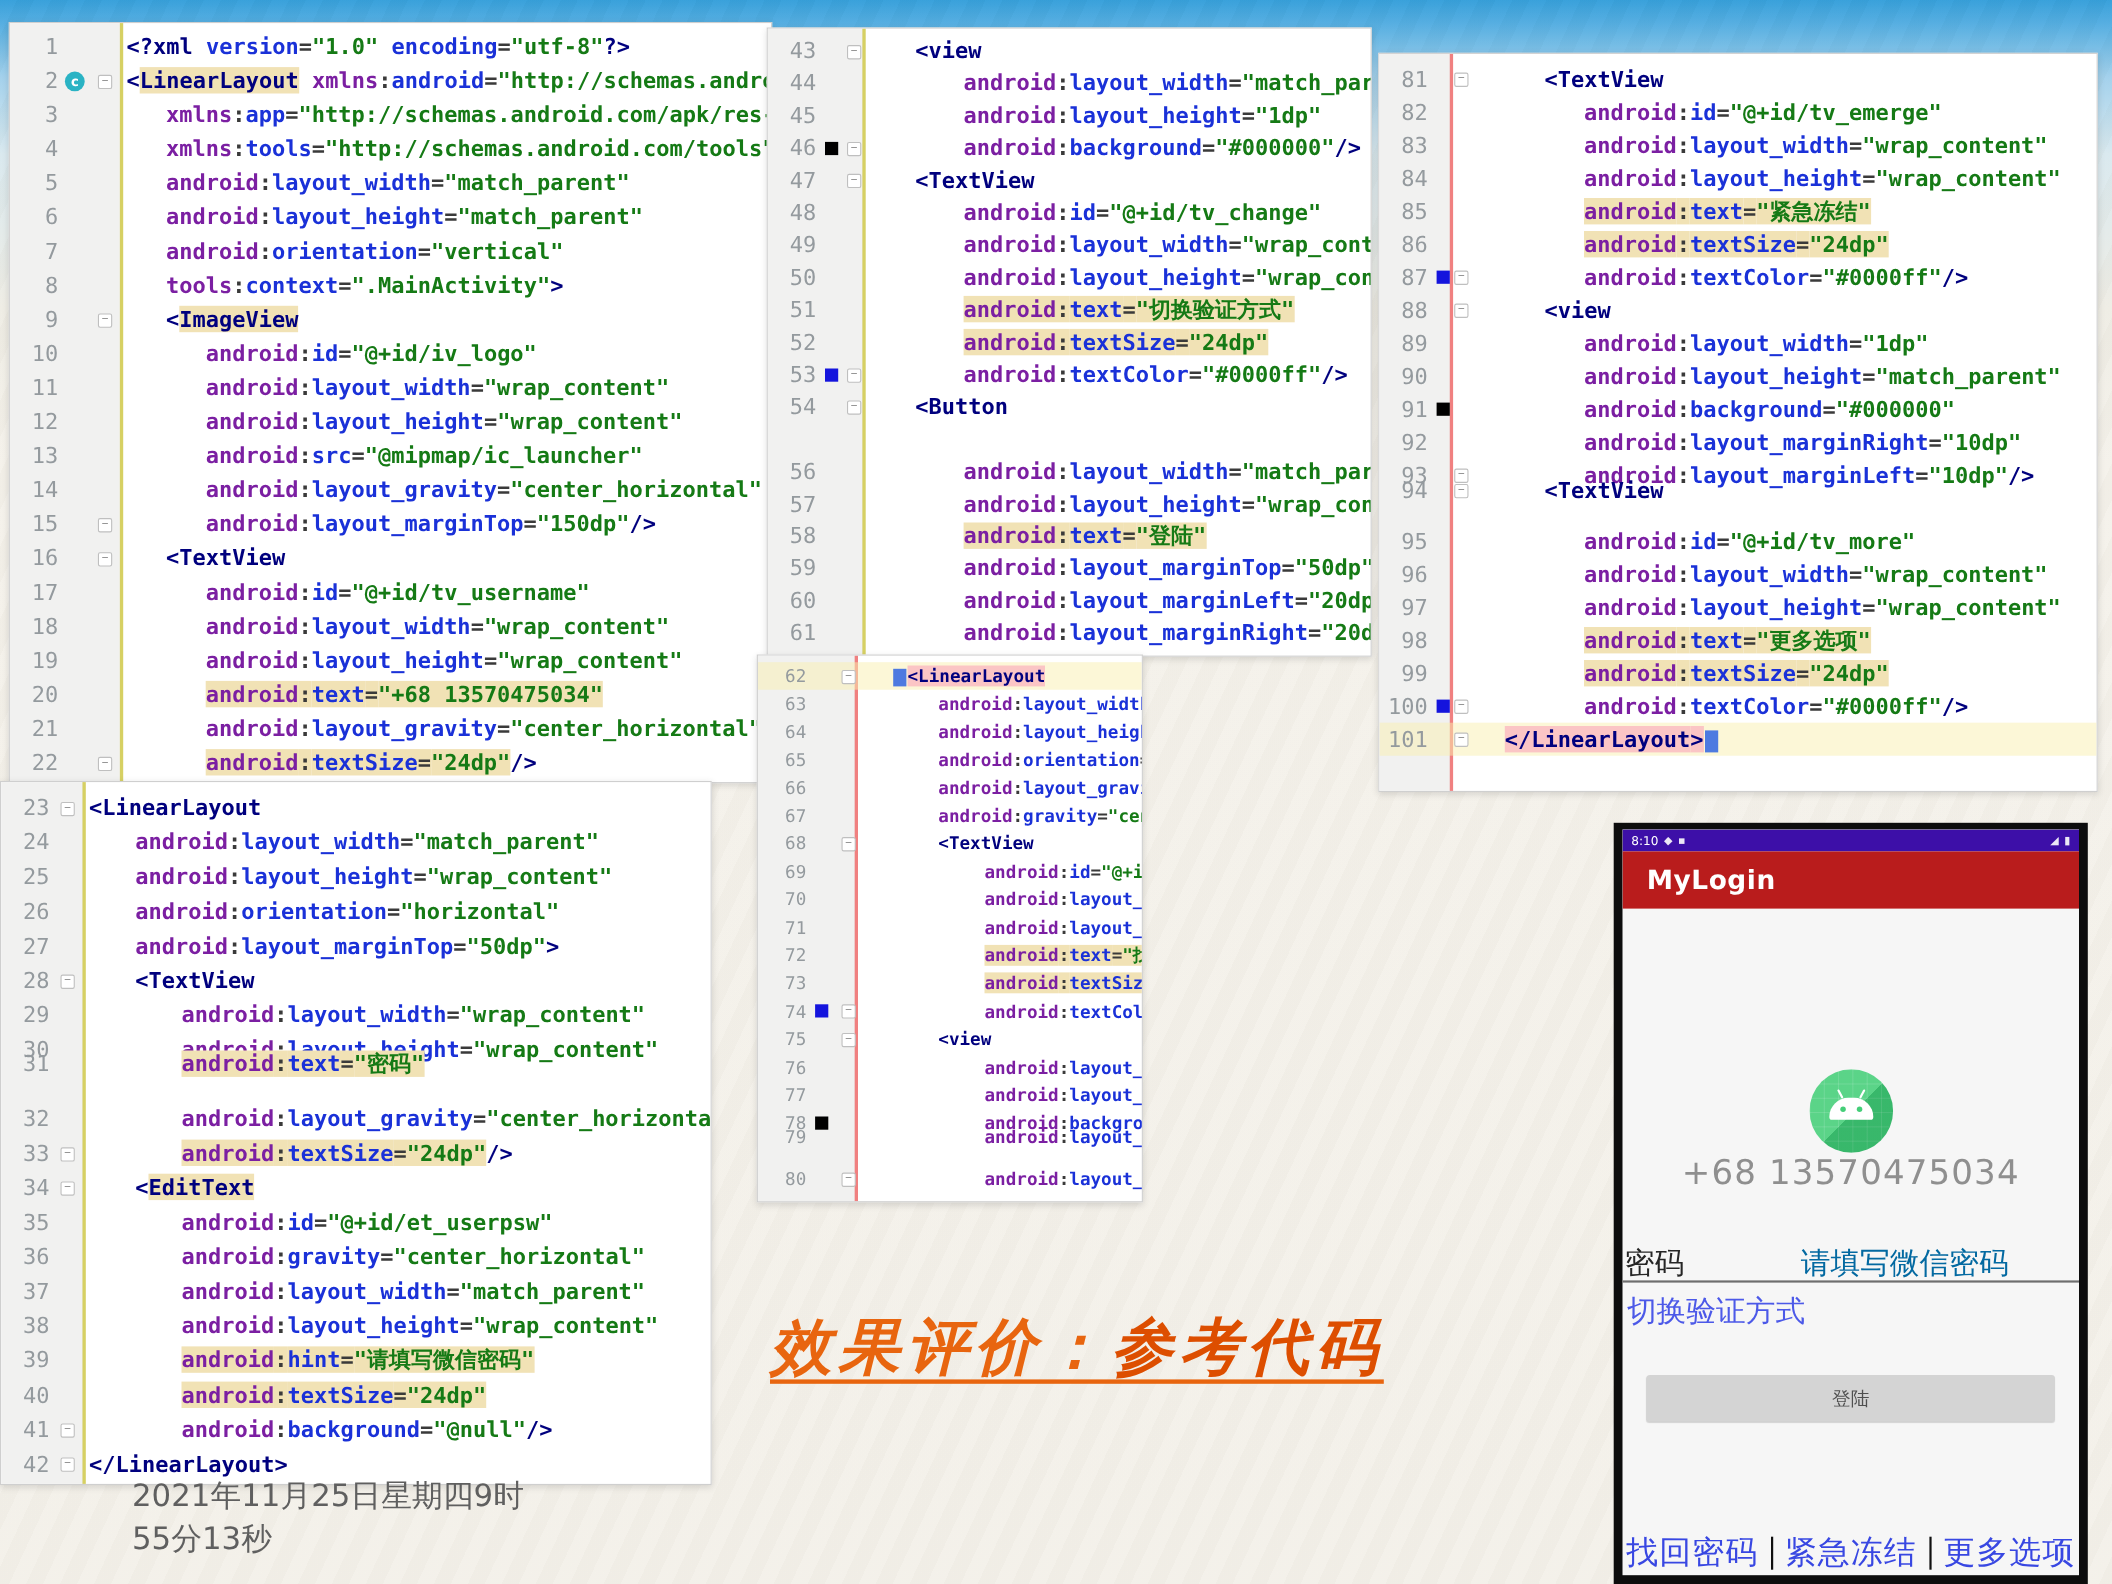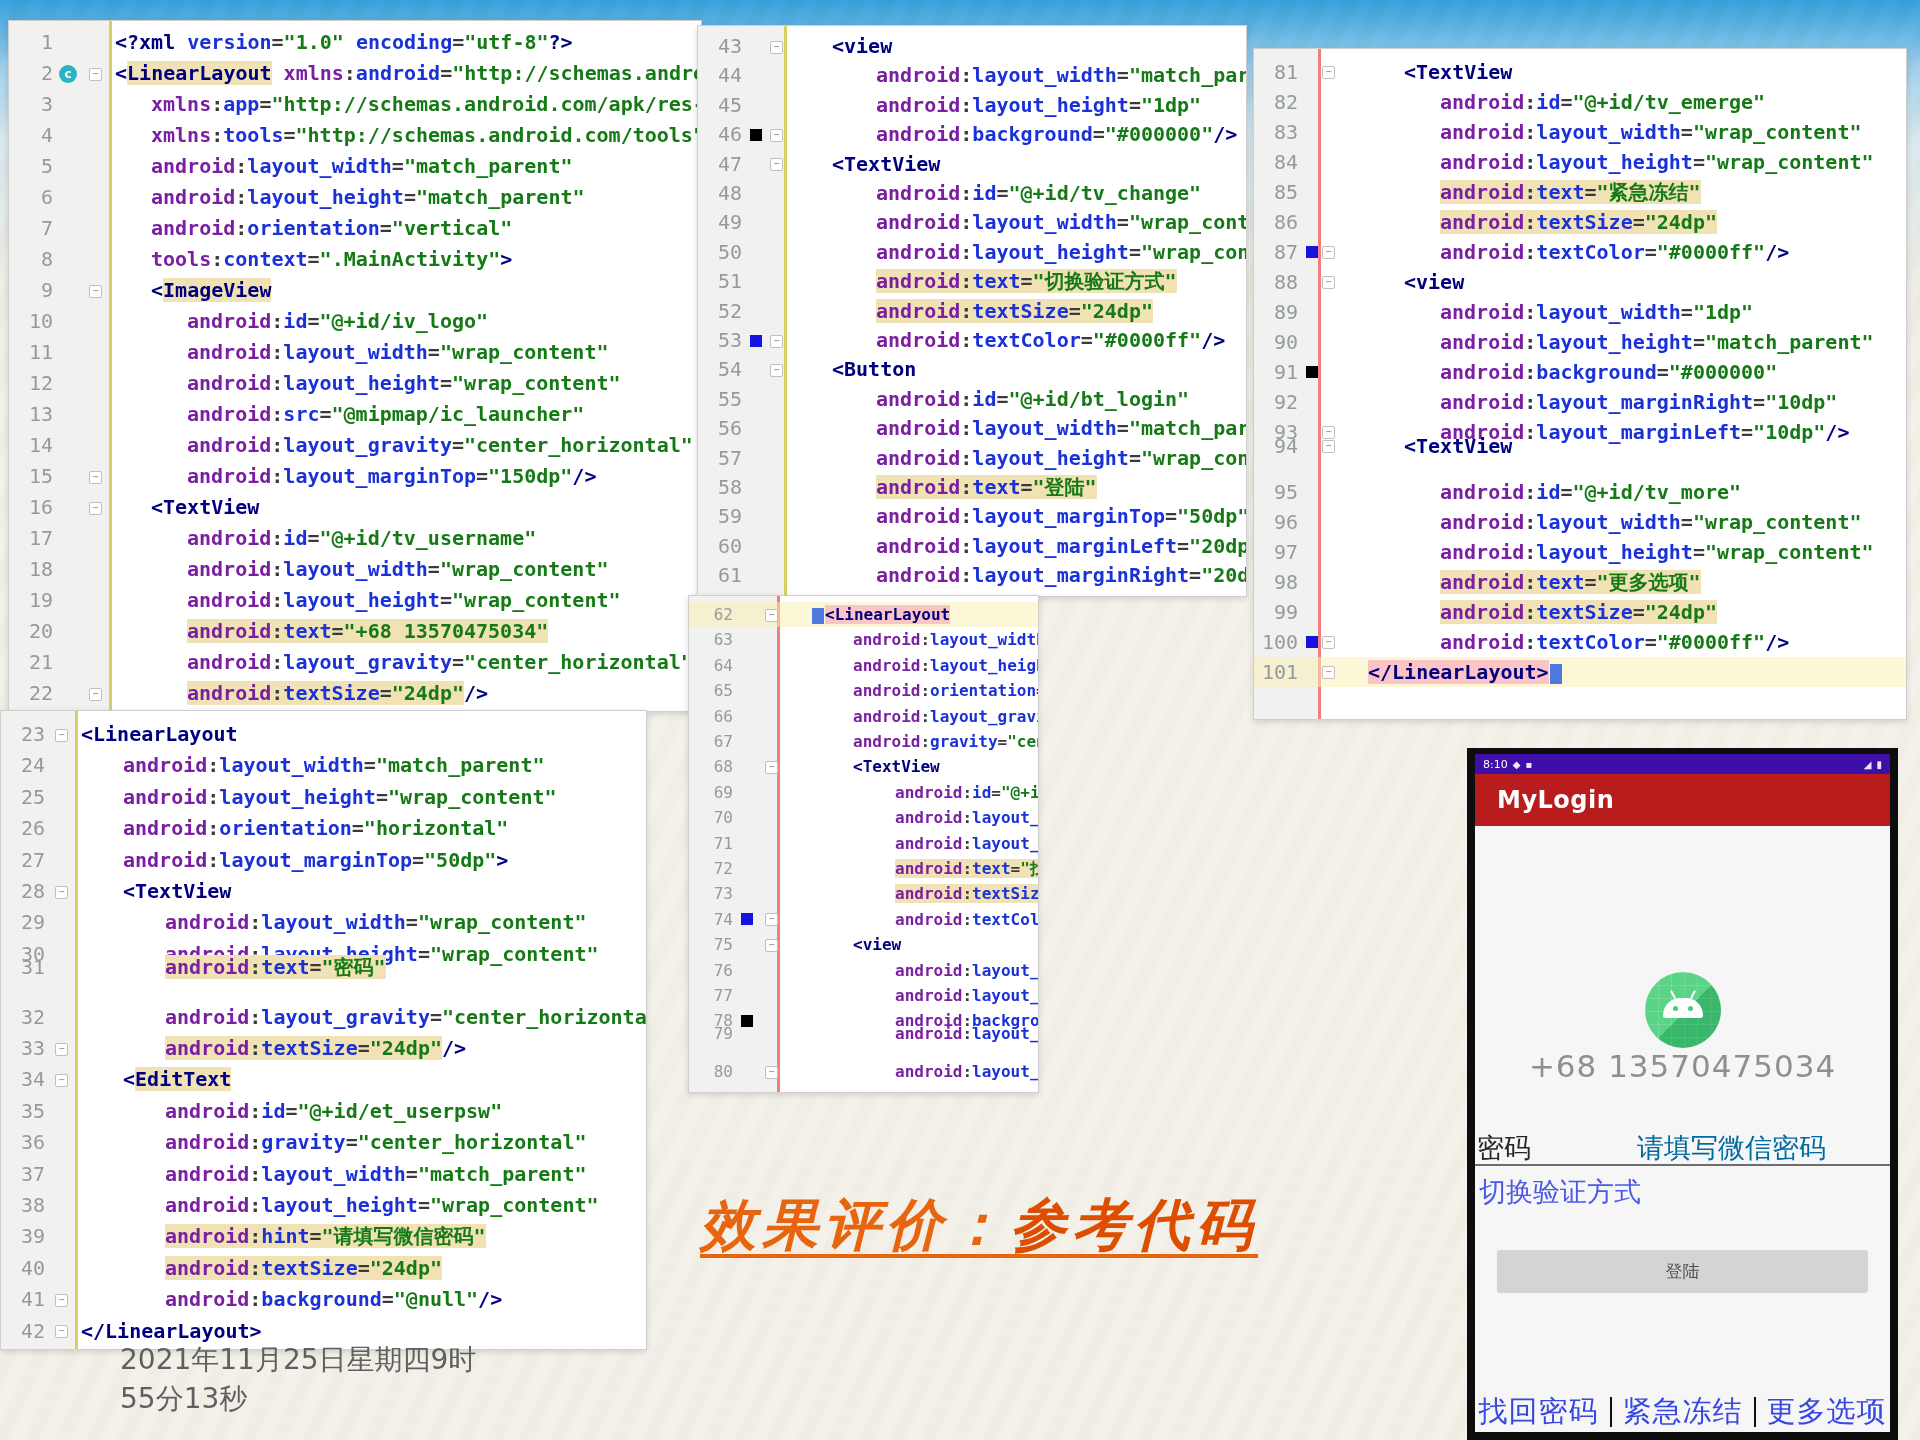--- a/index.html
+++ b/index.html
@@ -128,21 +128,20 @@
         <div class="crow" style="top: 64.8px; height: 29.4px; line-height: 29.4px;"><span class="ln">45</span><span class="ctext" style="left:178px"><span class="ns">android</span><span class="pc">:</span><span class="an">layout_height</span><span class="pc">=</span><span class="av">"1dp"</span></span></div>
         <div class="crow" style="top: 94.2px; height: 29.4px; line-height: 29.4px;"><span class="ln">46</span><span class="mk" style="background:#000000"></span><span class="fd" style="left:72px">−</span><span class="ctext" style="left:178px"><span class="ns">android</span><span class="pc">:</span><span class="an">background</span><span class="pc">=</span><span class="av">"#000000"</span><span class="tg">/&gt;</span></span></div>
         <div class="crow" style="top: 123.6px; height: 29.4px; line-height: 29.4px;"><span class="ln">47</span><span class="fd" style="left:72px">−</span><span class="ctext" style="left:134px"><span class="tg">&lt;TextView</span></span></div>
         <div class="crow" style="top: 153px; height: 29.4px; line-height: 29.4px;"><span class="ln">48</span><span class="ctext" style="left:178px"><span class="ns">android</span><span class="pc">:</span><span class="an">id</span><span class="pc">=</span><span class="av">"@+id/tv_change"</span></span></div>
         <div class="crow" style="top: 182.4px; height: 29.4px; line-height: 29.4px;"><span class="ln">49</span><span class="ctext" style="left:178px"><span class="ns">android</span><span class="pc">:</span><span class="an">layout_width</span><span class="pc">=</span><span class="av">"wrap_content"</span></span></div>
         <div class="crow" style="top: 211.8px; height: 29.4px; line-height: 29.4px;"><span class="ln">50</span><span class="ctext" style="left:178px"><span class="ns">android</span><span class="pc">:</span><span class="an">layout_height</span><span class="pc">=</span><span class="av">"wrap_content"</span></span></div>
         <div class="crow" style="top: 241.2px; height: 29.4px; line-height: 29.4px;"><span class="ln">51</span><span class="ctext" style="left:178px"><span class="ns hl">android</span><span class="pc hl">:</span><span class="an hl">text</span><span class="pc hl">=</span><span class="av hl">"切换验证方式"</span></span></div>
         <div class="crow" style="top: 270.6px; height: 29.4px; line-height: 29.4px;"><span class="ln">52</span><span class="ctext" style="left:178px"><span class="ns hl">android</span><span class="pc hl">:</span><span class="an hl">textSize</span><span class="pc hl">=</span><span class="av hl">"24dp"</span></span></div>
         <div class="crow" style="top: 300px; height: 29.4px; line-height: 29.4px;"><span class="ln">53</span><span class="mk" style="background:#1414dd"></span><span class="fd" style="left:72px">−</span><span class="ctext" style="left:178px"><span class="ns">android</span><span class="pc">:</span><span class="an">textColor</span><span class="pc">=</span><span class="av">"#0000ff"</span><span class="tg">/&gt;</span></span></div>
         <div class="crow" style="top: 329.4px; height: 29.4px; line-height: 29.4px;"><span class="ln">54</span><span class="fd" style="left:72px">−</span><span class="ctext" style="left:134px"><span class="tg">&lt;Button</span></span></div>
-        <div class="crow" style="top: 358.8px; height: 29.4px; line-height: 29.4px;"><span class="ln">55</span><span class="ctext" style="left:178px"><span class="ns">android</span><span class="pc">:</span><span class="an">id</span><span class="pc">=</span><span class="av">"@+id/bt_login"</span></span></div>
         <div class="crow" style="top: 388.2px; height: 29.4px; line-height: 29.4px;"><span class="ln">56</span><span class="ctext" style="left:178px"><span class="ns">android</span><span class="pc">:</span><span class="an">layout_width</span><span class="pc">=</span><span class="av">"match_parent"</span></span></div>
         <div class="crow" style="top: 417.6px; height: 29.4px; line-height: 29.4px;"><span class="ln">57</span><span class="ctext" style="left:178px"><span class="ns">android</span><span class="pc">:</span><span class="an">layout_height</span><span class="pc">=</span><span class="av">"wrap_content"</span></span></div>
         <div class="crow" style="top: 447px; height: 29.4px; line-height: 29.4px;"><span class="ln">58</span><span class="ctext" style="left:178px"><span class="ns hl">android</span><span class="pc hl">:</span><span class="an hl">text</span><span class="pc hl">=</span><span class="av hl">"登陆"</span></span></div>
         <div class="crow" style="top: 476.4px; height: 29.4px; line-height: 29.4px;"><span class="ln">59</span><span class="ctext" style="left:178px"><span class="ns">android</span><span class="pc">:</span><span class="an">layout_marginTop</span><span class="pc">=</span><span class="av">"50dp"</span></span></div>
         <div class="crow" style="top: 505.8px; height: 29.4px; line-height: 29.4px;"><span class="ln">60</span><span class="ctext" style="left:178px"><span class="ns">android</span><span class="pc">:</span><span class="an">layout_marginLeft</span><span class="pc">=</span><span class="av">"20dp"</span></span></div>
         <div class="crow" style="top: 535.2px; height: 29.4px; line-height: 29.4px;"><span class="ln">61</span><span class="ctext" style="left:178px"><span class="ns">android</span><span class="pc">:</span><span class="an">layout_marginRight</span><span class="pc">=</span><span class="av">"20dp"</span></span></div>
       </div>
       <div class="epanel" style="left: 688px; top: 595px; width: 349px; height: 496px; font-size: 16px;">
         <div class="gut" style="width:88px"></div>
         <div class="stripe" style="left:88px;background:#f08080"></div>

